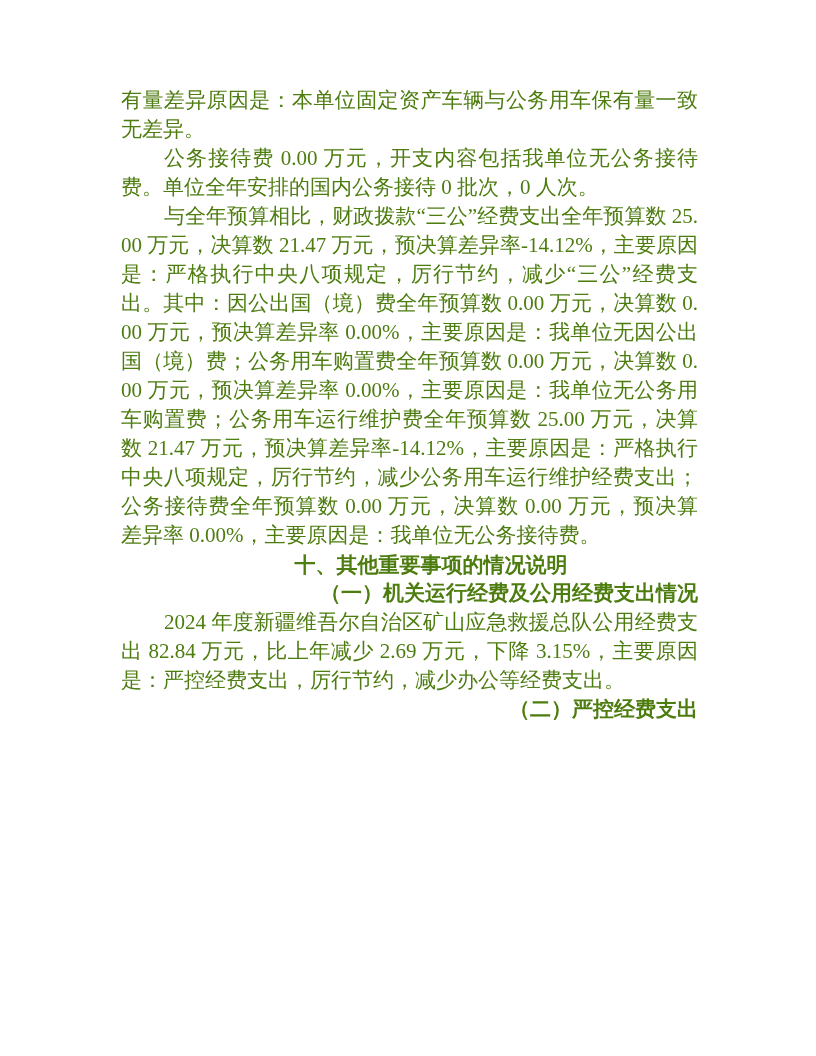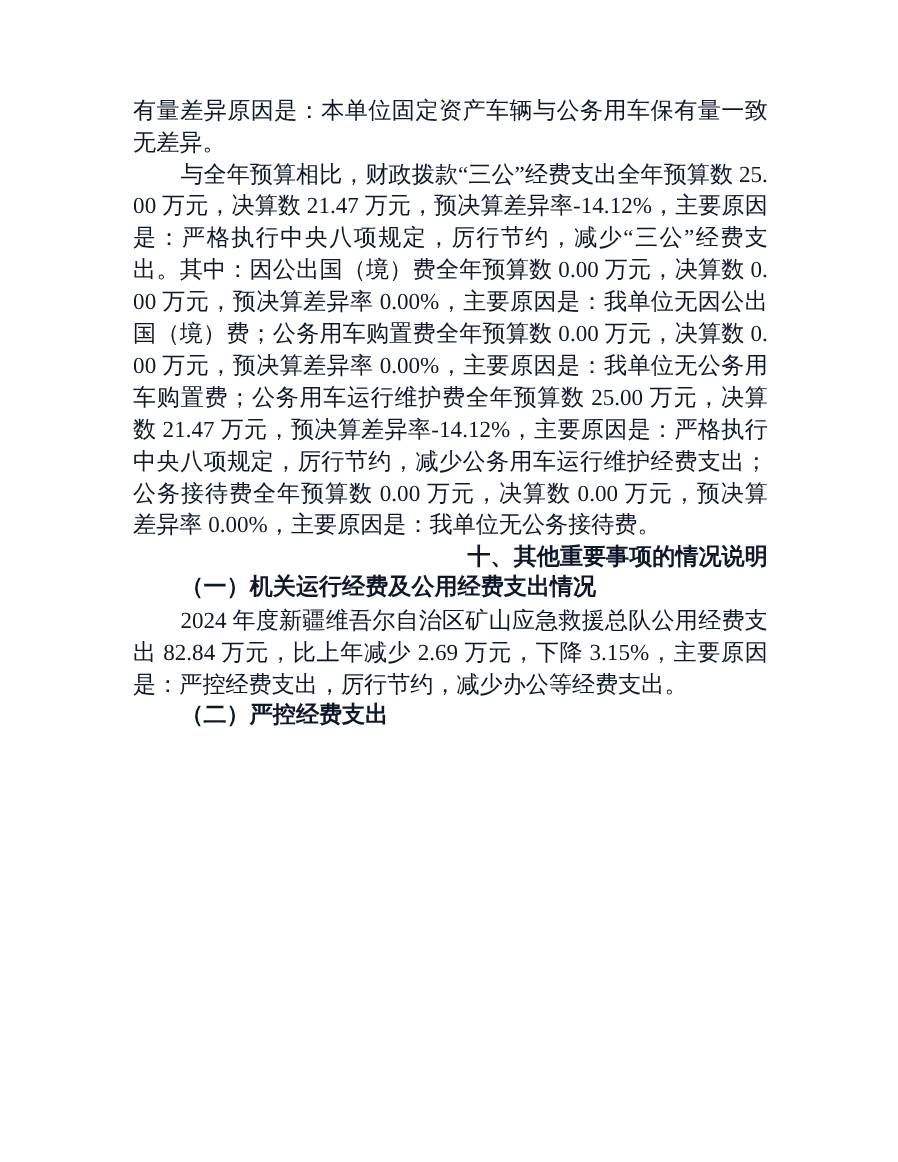--- a/index.html
+++ b/index.html
@@ -6,21 +6,21 @@
     margin: 0;
     padding: 0;
     background: #ffffff;
   }
   .page {
     position: relative;
     width: 797px;
     height: 1056px;
     background: #ffffff;
     overflow: hidden;
-    color: #0f172a;
+    color: #4d7c0f;
   }
   .content {
     position: absolute;
     left: 121px;
     top: 86px;
     width: 577px;
     font-family: "Liberation Serif", "DejaVu Serif", serif;
     font-size: 21px;
     line-height: 29px;
     text-align: justify;
@@ -35,34 +35,35 @@
   .para {
     text-indent: 43px; 
   }
   .cont {
     text-indent: 0; 
   }
   .h-main {
     font-family: "Liberation Sans", "DejaVu Sans", sans-serif;
     font-weight: 600;
     text-indent: 43px;
-    text-align: right;
+    text-align: center;
   }
   .h-sub {
-    font-family: Liberation Mono, monospace;
+    font-family: Liberation Serif, serif;
     font-weight: 700;
     text-indent: 43px;
-    text-align: left;
+    text-align: right;
   }
 </style>
 </head>
 <body>
 
 <div class="page">
   <div class="content">
     <p class="cont">有量差异原因是：本单位固定资产车辆与公务用车保有量一致无差异。</p>
+    <p class="para">公务接待费 0.00 万元，开支内容包括我单位无公务接待费。单位全年安排的国内公务接待 0 批次，0 人次。</p>
     <p class="para">与全年预算相比，财政拨款“三公”经费支出全年预算数 25.00 万元，决算数 21.47 万元，预决算差异率-14.12%，主要原因是：严格执行中央八项规定，厉行节约，减少“三公”经费支出。其中：因公出国（境）费全年预算数 0.00 万元，决算数 0.00 万元，预决算差异率 0.00%，主要原因是：我单位无因公出国（境）费；公务用车购置费全年预算数 0.00 万元，决算数 0.00 万元，预决算差异率 0.00%，主要原因是：我单位无公务用车购置费；公务用车运行维护费全年预算数 25.00 万元，决算数 21.47 万元，预决算差异率-14.12%，主要原因是：严格执行中央八项规定，厉行节约，减少公务用车运行维护经费支出；公务接待费全年预算数 0.00 万元，决算数 0.00 万元，预决算差异率 0.00%，主要原因是：我单位无公务接待费。</p>
     <p class="h-main">十、其他重要事项的情况说明</p>
     <p class="h-sub">（一）机关运行经费及公用经费支出情况</p>
     <p class="para">2024 年度新疆维吾尔自治区矿山应急救援总队公用经费支出 82.84 万元，比上年减少 2.69 万元，下降 3.15%，主要原因是：严控经费支出，厉行节约，减少办公等经费支出。</p>
     <p class="h-sub">（二）严控经费支出</p>
   </div>
 </div>
 
 </body></html>

